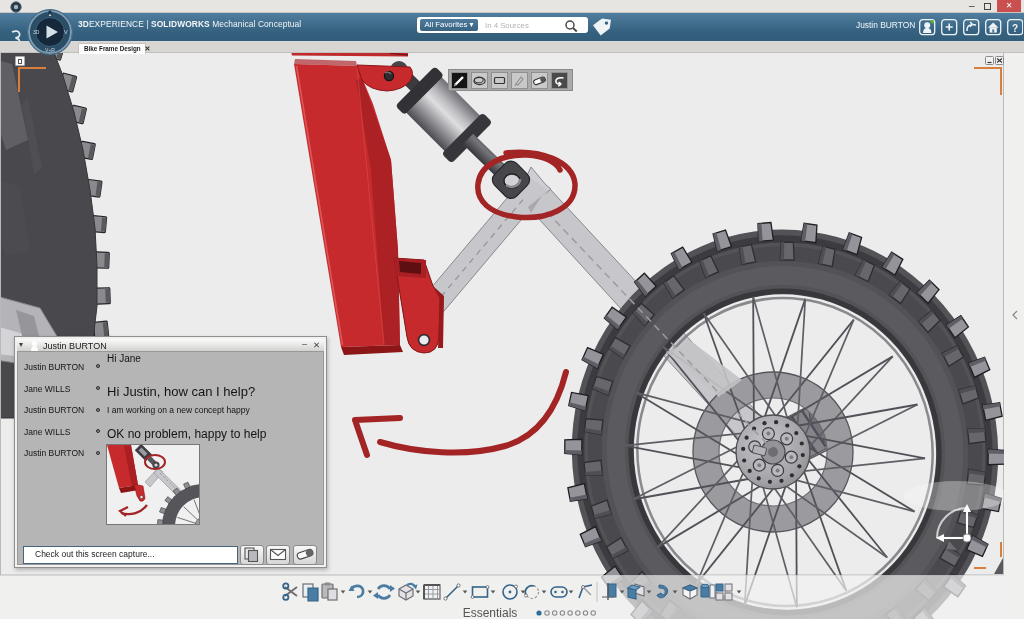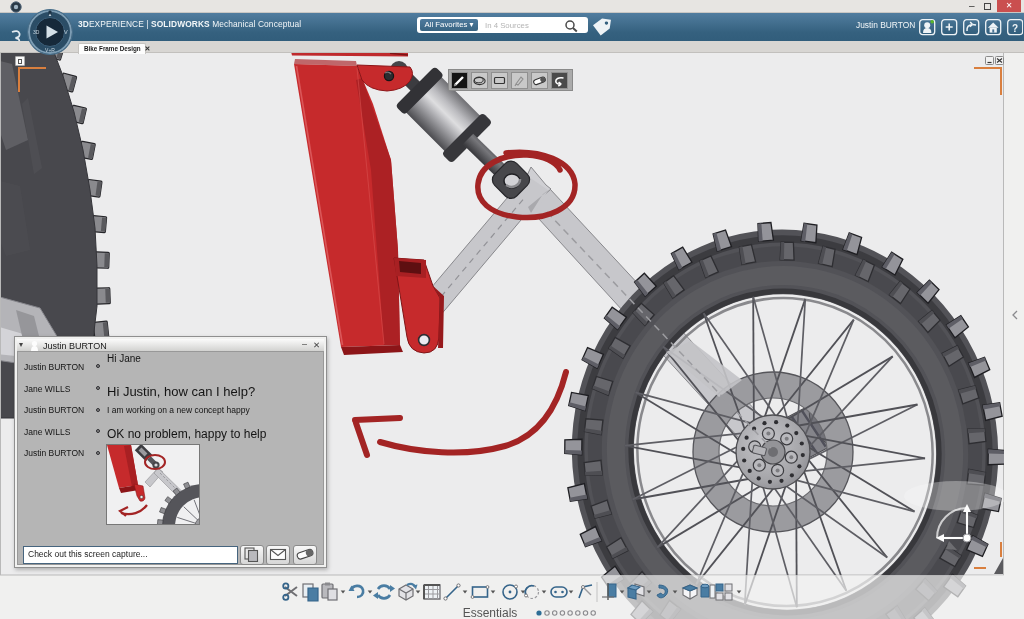--- a/index.html
+++ b/index.html
@@ -691,21 +691,21 @@
 <rect x="-46.4" y="-6.2" width="5.2" height="4.8" fill="#8e8e92" stroke="#2a2a2e" stroke-width="0.5" transform="rotate(185.0 -43.8 -3.8)"></rect>
 <rect x="-43.8" y="-17.8" width="5.2" height="4.8" fill="#8e8e92" stroke="#2a2a2e" stroke-width="0.5" transform="rotate(200.5 -41.2 -15.4)"></rect>
 <rect x="-38.2" y="-28.3" width="5.2" height="4.8" fill="#8e8e92" stroke="#2a2a2e" stroke-width="0.5" transform="rotate(216.0 -35.6 -25.9)"></rect>
 <rect x="-30.0" y="-36.8" width="5.2" height="4.8" fill="#8e8e92" stroke="#2a2a2e" stroke-width="0.5" transform="rotate(231.5 -27.4 -34.4)"></rect>
 <rect x="-19.8" y="-42.9" width="5.2" height="4.8" fill="#8e8e92" stroke="#2a2a2e" stroke-width="0.5" transform="rotate(247.0 -17.2 -40.5)"></rect>
 </g>
 <ellipse cx="48" cy="17" rx="10" ry="7" fill="none" stroke="#a32424" stroke-width="2"></ellipse>
 <path d="M40,60 C34,68 24,71 14,68" fill="none" stroke="#a32424" stroke-width="2.2"></path>
 <path d="M21,62 l-8,4 l6,5" fill="none" stroke="#a32424" stroke-width="2.2"></path>
 </svg></div>
-<div class="abs" style="left:5px;top:194px;width:215px;height:18px;background:#fff;border:1.5px solid #46647e;font-size:8.5px;color:#222;line-height:15px;padding-left:4px">Check out this screen capture...</div>
+<div class="abs" style="left:5px;top:194px;width:215px;height:18px;background:#fff;border:1.5px solid #46647e;font-size:8.5px;color:#222;line-height:15px;padding-left:11px">Check out this screen capture...</div>
 <div class="abs" style="left:222px;top:193px;width:24px;height:20px;background:linear-gradient(#f8f8f8,#d6d6d6);border:1px solid #8a8a8a;border-radius:3px;text-align:center"><svg width="20" height="16">
           <rect x="3" y="2" width="9" height="11" fill="#e8e8e8" stroke="#555" stroke-width="1.1"></rect>
           <rect x="6.5" y="4.5" width="9" height="11" fill="#b9b9bd" stroke="#555" stroke-width="1.1"></rect>
         </svg></div>
       <div class="abs" style="left:248px;top:193px;width:24px;height:20px;background:linear-gradient(#f8f8f8,#d6d6d6);border:1px solid #8a8a8a;border-radius:3px;text-align:center"><svg width="20" height="16">
           <rect x="2.5" y="3.5" width="15" height="10" fill="#fdfdfd" stroke="#555" stroke-width="1.1"></rect>
           <path d="M2.5,3.5 L10,9.5 L17.5,3.5" fill="none" stroke="#555" stroke-width="1.1"></path>
         </svg></div>
       <div class="abs" style="left:275px;top:193px;width:24px;height:20px;background:linear-gradient(#f8f8f8,#d6d6d6);border:1px solid #8a8a8a;border-radius:3px;text-align:center"><svg width="20" height="16">
           <g transform="rotate(-18 10 8)">

